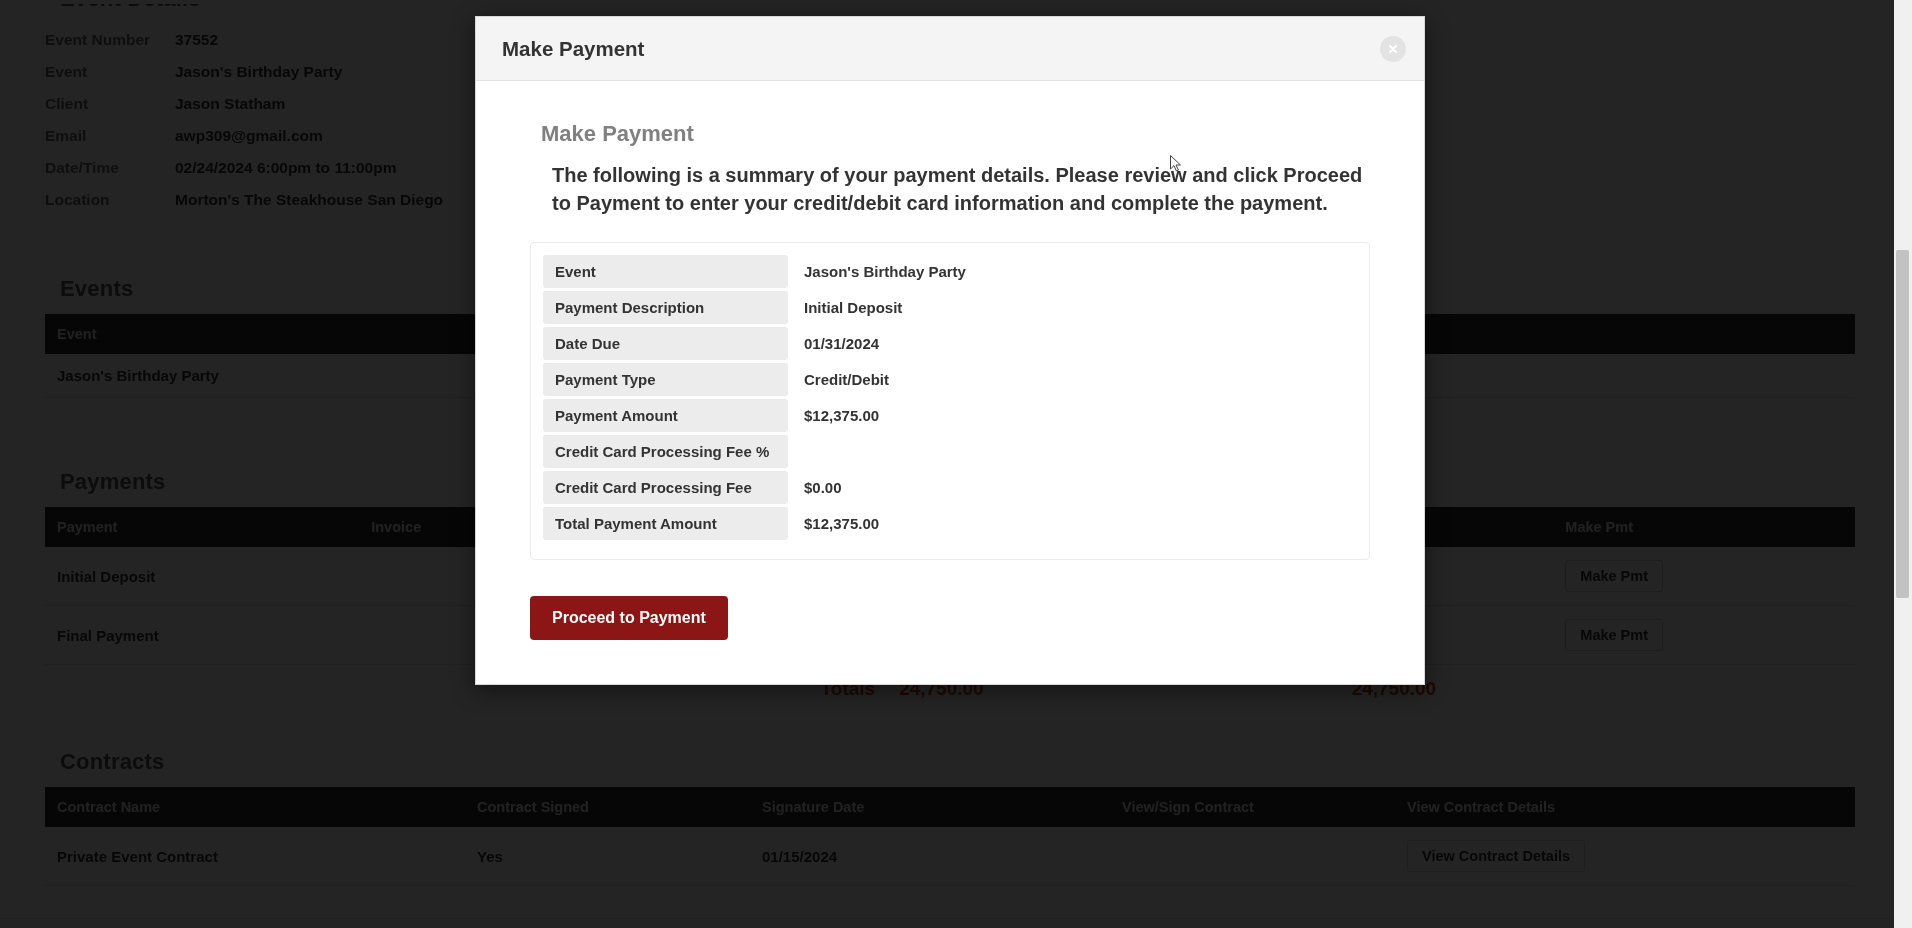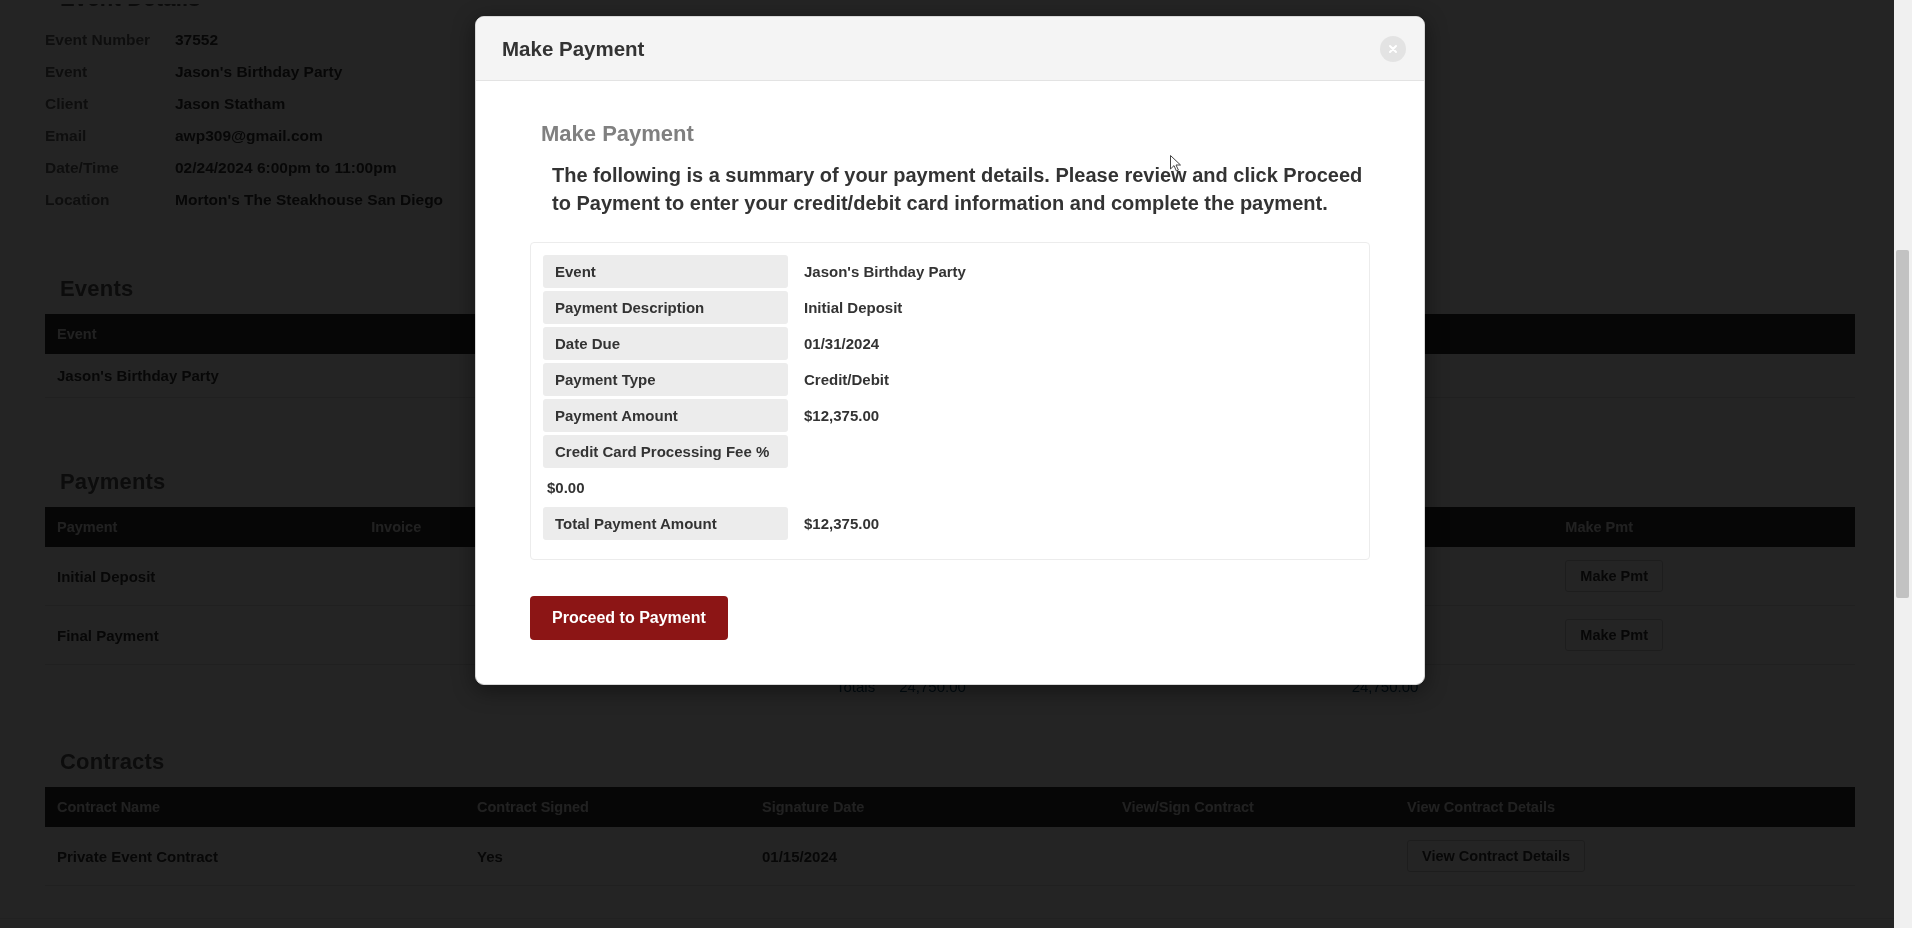--- a/index.html
+++ b/index.html
@@ -58,23 +58,23 @@
   }
   .tbl tbody td {
     font-size: 15px;
     font-weight: bold;
     color: #333333;
     padding: 13px 12px;
     border-bottom: 1px solid #e4e4e4;
     vertical-align: middle;
   }
   .tbl tfoot td {
-    font-size: 15px;
-    font-weight: normal;
-    color: #0c4a6e;
+    font-size: 19px;
+    font-weight: bold;
+    color: #c2410c;
     padding: 13px 12px;
     border-top: 1px solid #dcdcdc;
   }
   .link-red { color: #8e1c1c; }
   .btn-outline {
     display: inline-block;
     border: 1px solid #cfcfcf;
     background: #fbfbfb;
     color: #333333;
     font-size: 14.5px;
@@ -111,21 +111,21 @@
 
   
   #modal {
     position: absolute;
     z-index: 100;
     left: 475px;
     top: 16px;
     width: 950px;
     background: #ffffff;
     border: 1px solid #d8d8d8;
-    border-radius: 9px;
+    border-radius: 0;
     box-shadow: 0 5px 22px rgba(0,0,0,.45);
     overflow: hidden;
   }
   #modal-header {
     position: relative;
     height: 64px;
     background: #f4f4f4;
     border-bottom: 1px solid #e3e3e3;
     display: flex;
     align-items: center;
@@ -425,20 +425,21 @@
       </div>
       <div class="sum-row">
         <div class="sum-label">Payment Amount</div>
         <div class="sum-value">$12,375.00</div>
       </div>
       <div class="sum-row">
         <div class="sum-label">Credit Card Processing Fee %</div>
         <div class="sum-value"></div>
       </div>
       <div class="sum-row">
+        <div class="sum-label">Credit Card Processing Fee</div>
         <div class="sum-value">$0.00</div>
       </div>
       <div class="sum-row">
         <div class="sum-label">Total Payment Amount</div>
         <div class="sum-value">$12,375.00</div>
       </div>
     </div>
 
     <button id="proceed-btn">Proceed to Payment</button>
   </div>

